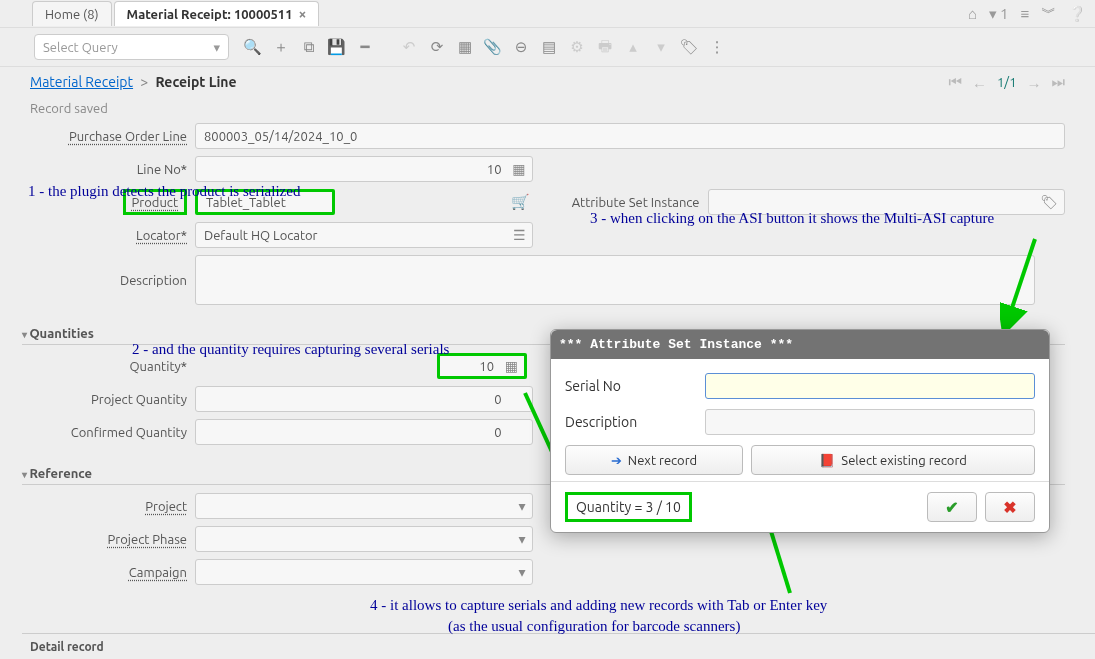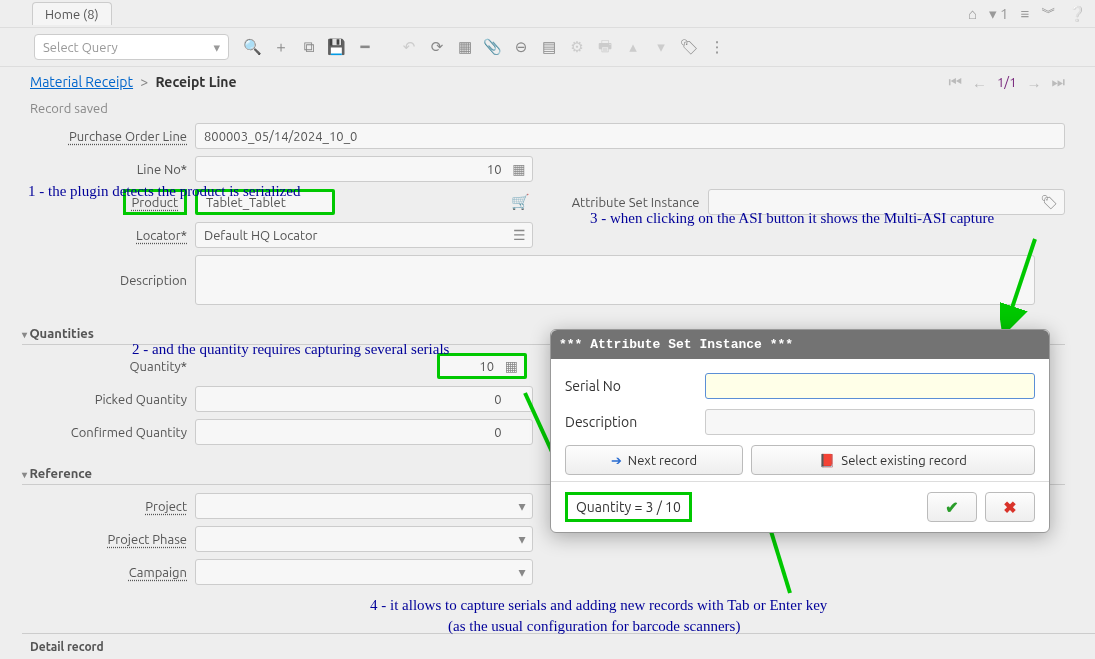--- a/index.html
+++ b/index.html
@@ -70,21 +70,21 @@
       display: flex;
       justify-content: space-between;
       align-items: center;
       padding: 6px 30px;
     }
     .breadcrumb { font-size: 14px; text-align: center; }
     .breadcrumb a { color: #0066cc; text-decoration: underline; }
     .breadcrumb .current { color: #333; font-weight: 600; }
     .breadcrumb .sep { color: #888; margin: 0 4px; }
     .nav-icons { display: flex; align-items: center; gap: 10px; color: #bbb; font-size: 15px; }
-    .nav-icons .page { color: #701a75; font-size: 13px; }
+    .nav-icons .page { color: #0f766e; font-size: 13px; }
     .status-msg { color: #888; padding: 4px 30px; font-size: 13px; }
     .form {
       padding: 4px 30px;
     }
     .row2 { display: flex; gap: 30px; }
     .col { flex: 1; }
     .field {
       display: flex;
       align-items: center;
       margin-bottom: 7px;
@@ -227,20 +227,24 @@
     }
     .calc-icon { font-size: 13px; }
   </style>
 </head>
 <body>
 
 <div class="topbar">
   <div class="tabs">
     <div class="tab">
       <span>Home (8)</span>
+    </div>
+    <div class="tab active">
+      <span>Material Receipt: 10000511</span>
+      <span class="close">×</span>
     </div>
   </div>
   <div class="top-icons">
     <span>⌂</span>
     <span>▾ 1</span>
     <span>≡</span>
     <span>︾</span>
     <span>❔</span>
   </div>
 </div>
@@ -362,21 +366,21 @@
   <div class="row2">
     <div class="col">
       <div class="field">
         <span class="label noul"><span>Quantity</span><span class="mand">*</span></span>
         <div class="input num highlight-box" style="max-width:90px; margin-left:242px">
             <span>10</span>
             <span class="icon-r calc-icon">▦</span>
           </div>
       </div>
       <div class="field">
-        <span class="label noul">Picked Quantity</span>
+        <span class="label noul">Project Quantity</span>
         <div class="input num">
             <span style="padding-right:0">0</span>
           </div>
       </div>
       <div class="field">
         <span class="label noul">Confirmed Quantity</span>
         <div class="input num">
             <span>0</span>
           </div>
       </div>

